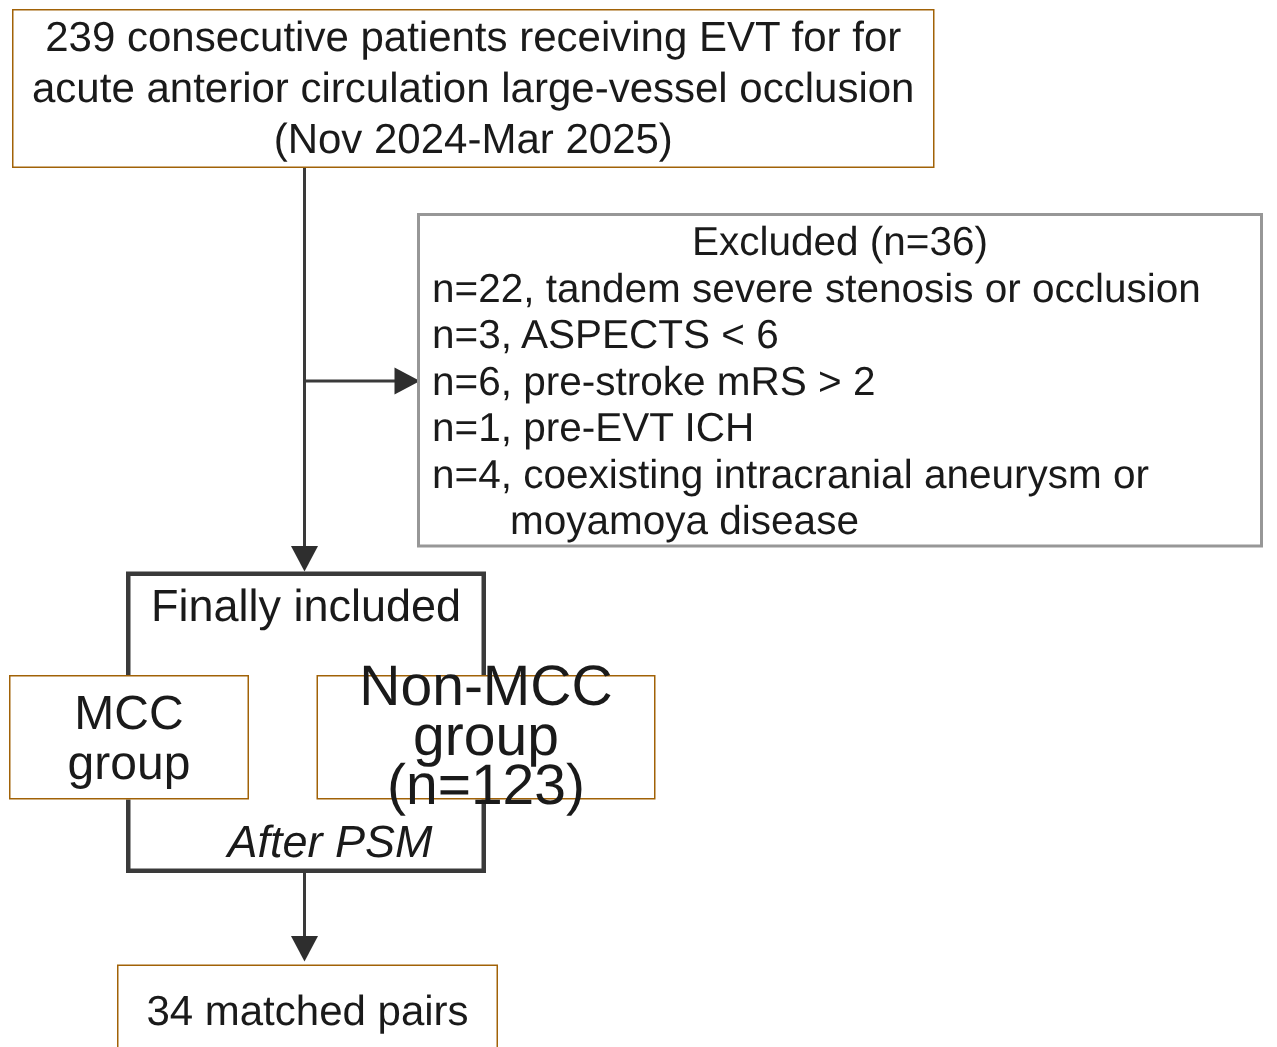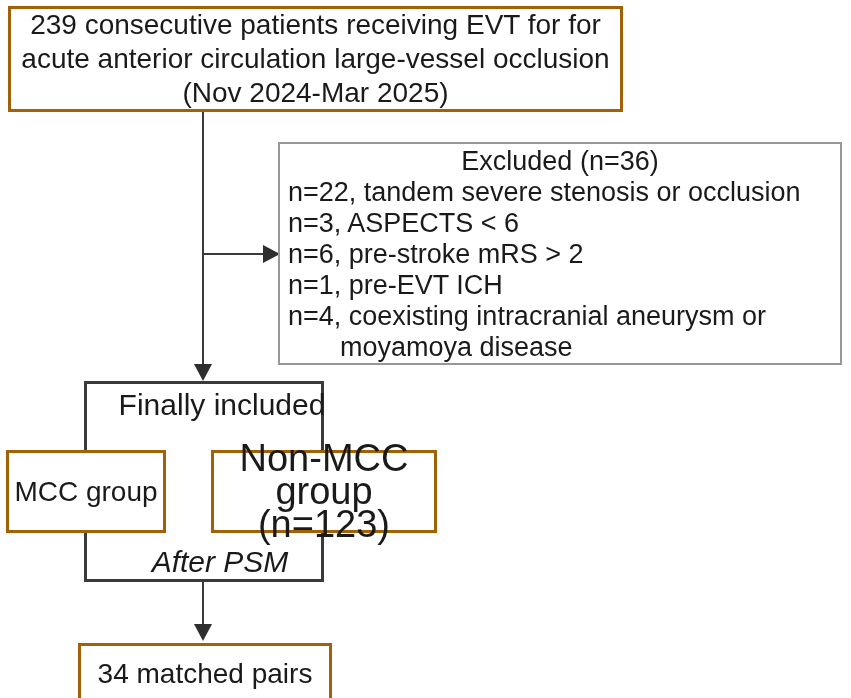--- a/index.html
+++ b/index.html
@@ -9,21 +9,21 @@
     height: 698px;
     background: #ffffff;
     font-family: "Liberation Sans", sans-serif;
     color: #1a1a1a;
     overflow: hidden;
   }
   .gbox {
     position: absolute;
     box-sizing: border-box;
     background: #ffffff;
-    border: 3px solid #a16207;
+    border: 1px solid #a16207;
     display: flex;
     flex-direction: column;
     justify-content: center;
     align-items: center;
     text-align: center;
   }
   .enrollment { left: 8px; top: 6px; width: 615px; height: 106px; font-size: 28px; line-height: 34px; }
   .excluded {
     position: absolute;
     box-sizing: border-box;
@@ -40,29 +40,29 @@
   .frect {
     position: absolute;
     box-sizing: border-box;
     left: 84px; top: 381px; width: 240px; height: 201px;
     border: 3px solid #3a3a3a;
     background: #ffffff;
     z-index: 1;
   }
   .frect .f-label {
     position: absolute; top: 3px; left: 0; width: 100%;
-    text-align: center; font-size: 30px; line-height: 36px; margin-left: 18px;
+    text-align: center; font-size: 30px; line-height: 36px;
   }
   .frect .psm-label {
     position: absolute; bottom: 0px; left: 0; width: 100%;
     text-align: center; font-size: 30px; line-height: 34px;
     font-style: italic;
     padding-left: 16px;
   }
-  .mcc    { left: 6px;   top: 450px; width: 160px; height: 83px; font-size: 28px; line-height: 33px; z-index: 2; }
+  .mcc    { left: 6px;   top: 450px; width: 160px; height: 83px; font-size: 32px; line-height: 33px; z-index: 2; }
   .nonmcc { left: 211px; top: 450px; width: 226px; height: 83px; font-size: 38px; line-height: 33px; z-index: 2; }
   .matched{ left: 78px;  top: 643px; width: 254px; height: 61px; font-size: 28px; line-height: 33px; }
   .shaft-v { position: absolute; width: 2px;  background: #3a3a3a; }
   .shaft-h { position: absolute; height: 2px; background: #3a3a3a; }
   .main-shaft   { left: 202px; top: 112px; height: 252px; }
   .branch-shaft { left: 203px; top: 253px; width: 61px; }
   .bottom-shaft { left: 202px; top: 581px; height: 43px; z-index: 2; }
   .head-down {
     position: absolute; width: 0; height: 0;
     border-left: 9px solid transparent;

